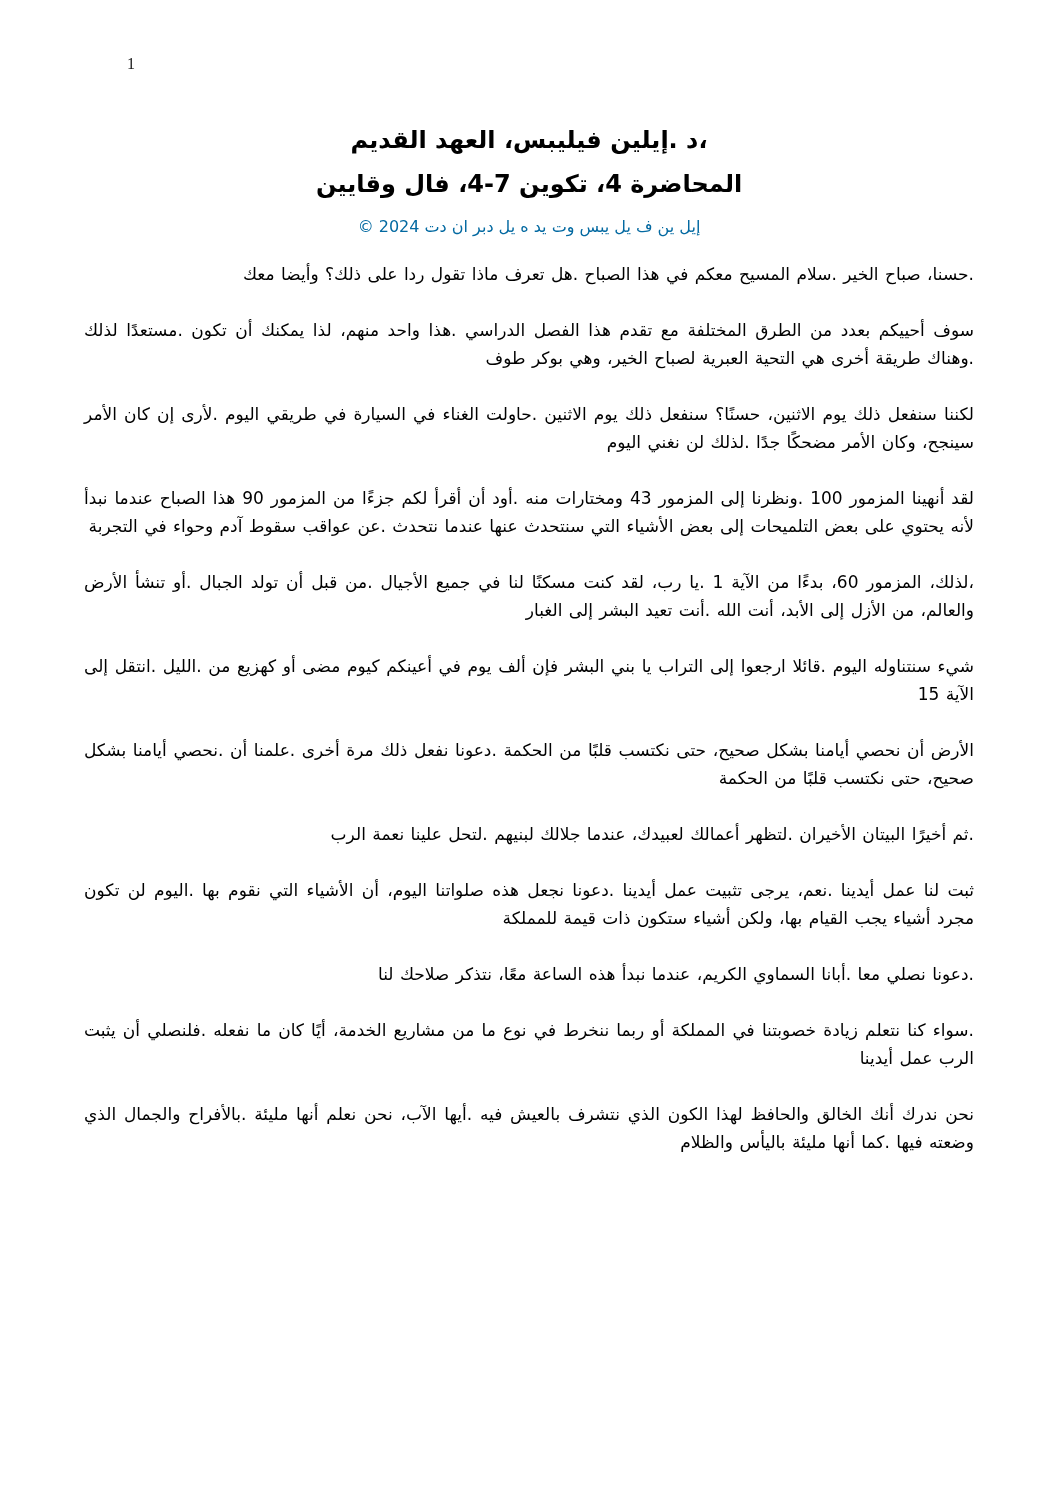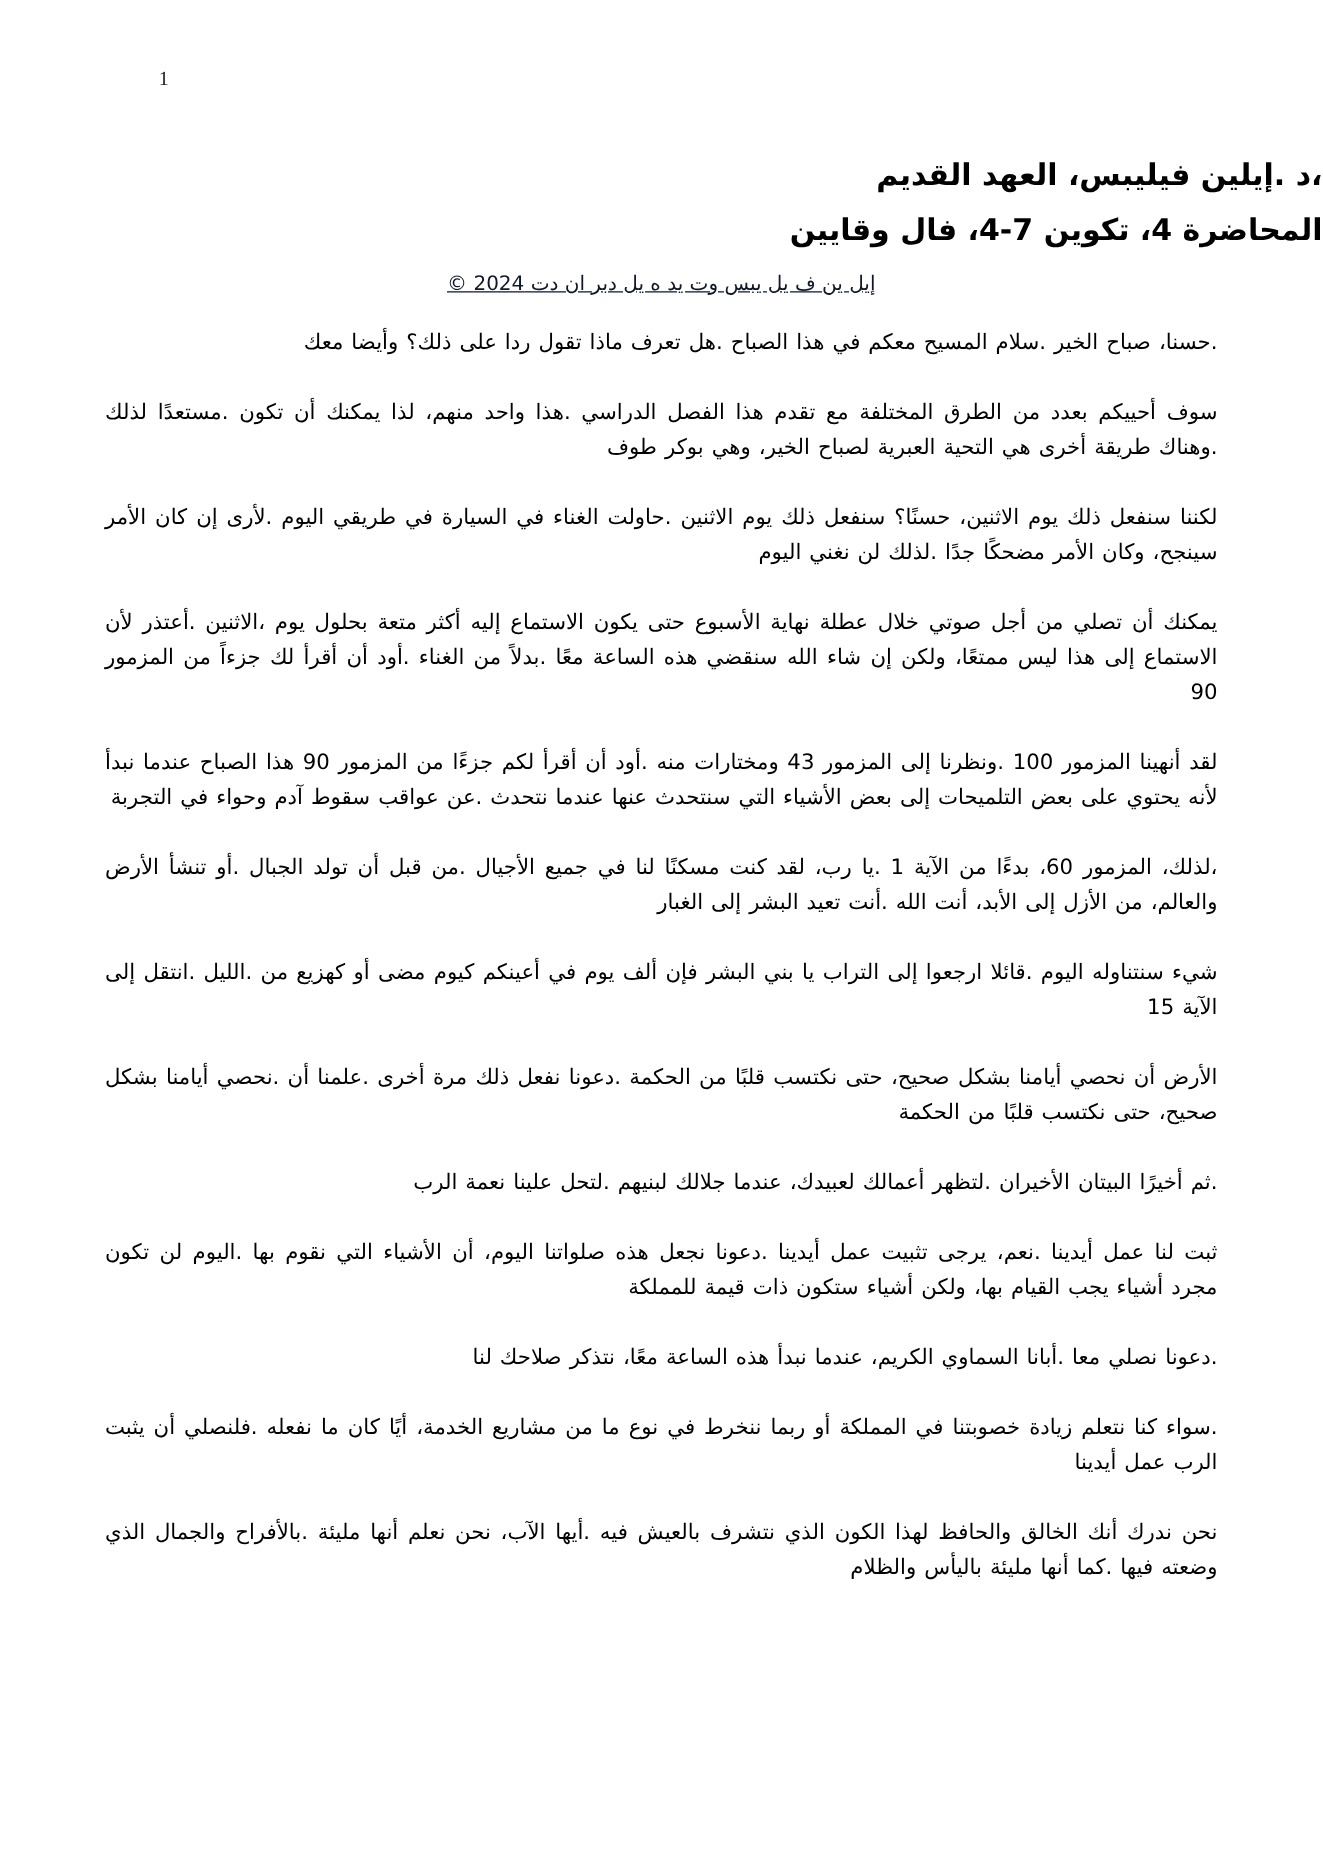--- a/index.html
+++ b/index.html
@@ -33,28 +33,26 @@
     padding-top: 118px;
     text-align: center;
     direction: rtl;
   }
   .title-line {
     font-size: 24px;
     font-weight: bold;
     line-height: 44px;
     margin: 0;
     color: #000000;
-    text-align: right;
   }
   .copyright-line {
     font-size: 16px;
     line-height: 30px;
     margin-top: 6px;
-    color: #0f172a;
-    text-decoration: underline;
+    color: #0369a1;
   }
   .content {
     direction: rtl;
     padding: 0 84px;
     margin-top: 18px;
   }
   .content p {
     font-size: 17px;
     line-height: 28px;
     text-align: justify;
@@ -73,21 +71,20 @@
   <div class="header">
     <h1 class="title-line" dir="rtl">،د .إيلين فيليبس، العهد القديم</h1>
     <h1 class="title-line" dir="rtl">المحاضرة 4، تكوين 7-4، فال وقايين</h1>
     <div class="copyright-line" dir="rtl">إيل ين ف يل يبس وت يد ه يل دبر ان دت 2024 ©</div>
   </div>
 
   <div class="content">
     <p dir="rtl">.حسنا، صباح الخير .سلام المسيح معكم في هذا الصباح .هل تعرف ماذا تقول ردا على ذلك؟ وأيضا معك</p>
     <p dir="rtl">سوف أحييكم بعدد من الطرق المختلفة مع تقدم هذا الفصل الدراسي .هذا واحد منهم، لذا يمكنك أن تكون .مستعدًا لذلك .وهناك طريقة أخرى هي التحية العبرية لصباح الخير، وهي بوكر طوف</p>
     <p dir="rtl">لكننا سنفعل ذلك يوم الاثنين، حسنًا؟ سنفعل ذلك يوم الاثنين .حاولت الغناء في السيارة في طريقي اليوم .لأرى إن كان الأمر سينجح، وكان الأمر مضحكًا جدًا .لذلك لن نغني اليوم</p>
-    <p dir="rtl">يمكنك أن تصلي من أجل صوتي خلال عطلة نهاية الأسبوع حتى يكون الاستماع إليه أكثر متعة بحلول يوم ،الاثنين .أعتذر لأن الاستماع إلى هذا ليس ممتعًا، ولكن إن شاء الله سنقضي هذه الساعة معًا .بدلاً من الغناء .أود أن أقرأ لك جزءاً من المزمور 90</p>
     <p dir="rtl">لقد أنهينا المزمور 100 .ونظرنا إلى المزمور 43 ومختارات منه .أود أن أقرأ لكم جزءًا من المزمور 90 هذا الصباح عندما نبدأ لأنه يحتوي على بعض التلميحات إلى بعض الأشياء التي سنتحدث عنها عندما نتحدث .عن عواقب سقوط آدم وحواء في التجربة</p>
     <p dir="rtl">،لذلك، المزمور 60، بدءًا من الآية 1 .يا رب، لقد كنت مسكنًا لنا في جميع الأجيال .من قبل أن تولد الجبال .أو تنشأ الأرض والعالم، من الأزل إلى الأبد، أنت الله .أنت تعيد البشر إلى الغبار</p>
     <p dir="rtl">شيء سنتناوله اليوم .قائلا ارجعوا إلى التراب يا بني البشر فإن ألف يوم في أعينكم كيوم مضى أو كهزيع من .الليل .انتقل إلى الآية 15</p>
     <p dir="rtl">الأرض أن نحصي أيامنا بشكل صحيح، حتى نكتسب قلبًا من الحكمة .دعونا نفعل ذلك مرة أخرى .علمنا أن .نحصي أيامنا بشكل صحيح، حتى نكتسب قلبًا من الحكمة</p>
     <p dir="rtl">.ثم أخيرًا البيتان الأخيران .لتظهر أعمالك لعبيدك، عندما جلالك لبنيهم .لتحل علينا نعمة الرب</p>
     <p dir="rtl">ثبت لنا عمل أيدينا .نعم، يرجى تثبيت عمل أيدينا .دعونا نجعل هذه صلواتنا اليوم، أن الأشياء التي نقوم بها .اليوم لن تكون مجرد أشياء يجب القيام بها، ولكن أشياء ستكون ذات قيمة للمملكة</p>
     <p dir="rtl">.دعونا نصلي معا .أبانا السماوي الكريم، عندما نبدأ هذه الساعة معًا، نتذكر صلاحك لنا</p>
     <p dir="rtl">.سواء كنا نتعلم زيادة خصوبتنا في المملكة أو ربما ننخرط في نوع ما من مشاريع الخدمة، أيًا كان ما نفعله .فلنصلي أن يثبت الرب عمل أيدينا</p>
     <p dir="rtl">نحن ندرك أنك الخالق والحافظ لهذا الكون الذي نتشرف بالعيش فيه .أيها الآب، نحن نعلم أنها مليئة .بالأفراح والجمال الذي وضعته فيها .كما أنها مليئة باليأس والظلام</p>
   </div>

